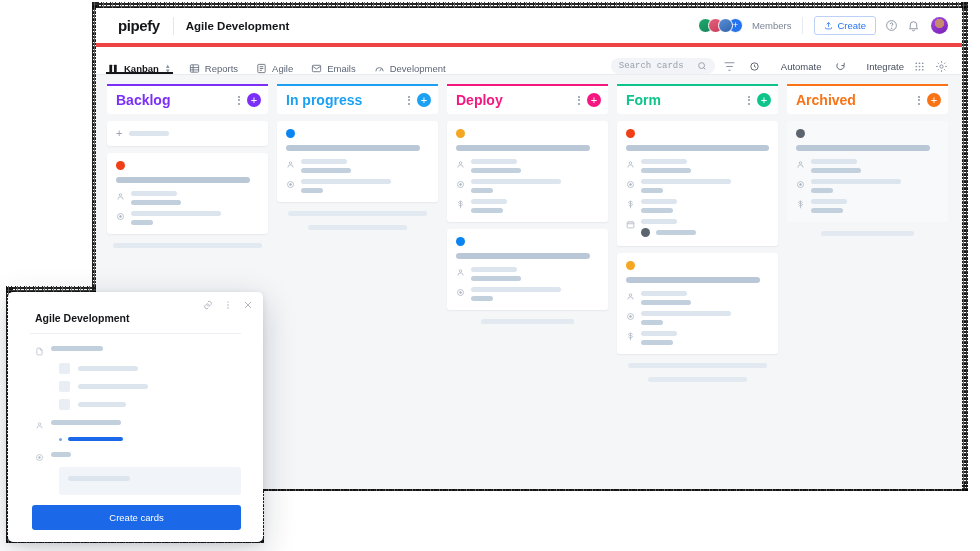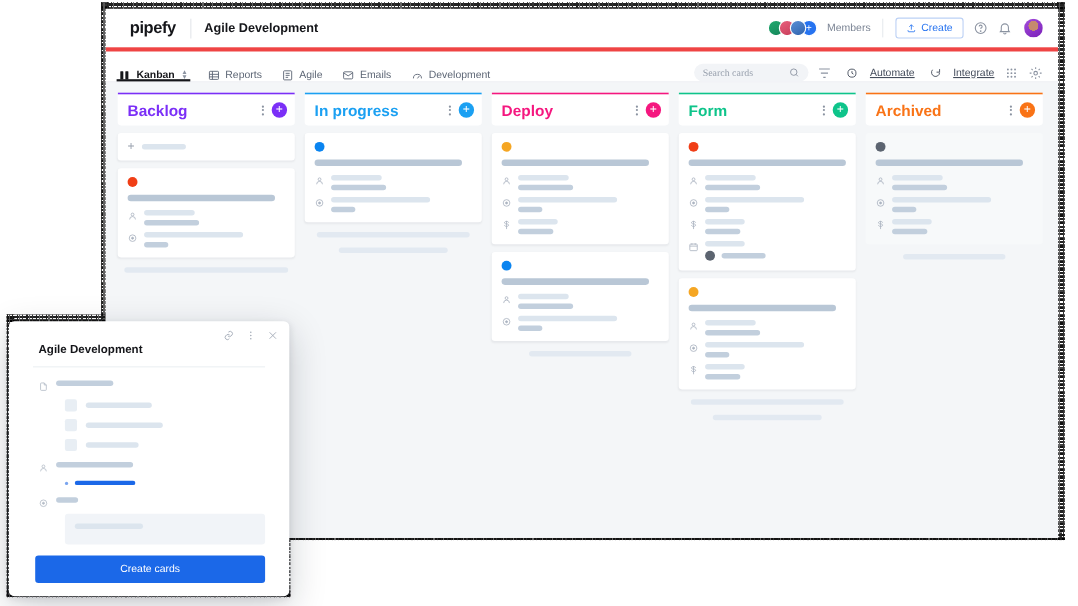--- a/index.html
+++ b/index.html
@@ -98,26 +98,26 @@
   .chev i { font-style: normal; font-size: 6px; line-height: 4px; color: #8b93a1; }
 
   .search-wrap {
     display: flex; align-items: center; gap: 6px;
     background: #f2f4f7; border-radius: 11px;
     padding: 3px 8px; width: 104px; margin-right: 8px;
   }
   .search-wrap input {
     border: none; background: transparent; outline: none;
     font-size: 9px; color: #5d6675; width: 100%;
-    font-family: Liberation Serif, serif;
+    font-family: Liberation Mono, monospace;
   }
   .search-wrap input::placeholder { color: #98a0ad; }
   .tool-item {
-    display: flex; align-items: center; gap: 11px;
-    font-size: 9.5px; color: #454d5c; margin-left: 13px; cursor: pointer; text-decoration: underline;
+    display: flex; align-items: center; gap: 21px;
+    font-size: 9.5px; color: #454d5c; margin-left: 13px; cursor: pointer;
   }
 
   
   .board {
     display: flex; gap: 9px;
     padding: 9px 10px 0 11px;
     height: calc(100% - 67px);
     background: #f4f6f8;
   }
   .column { width: 161px; display: flex; flex-direction: column; flex: none; }

